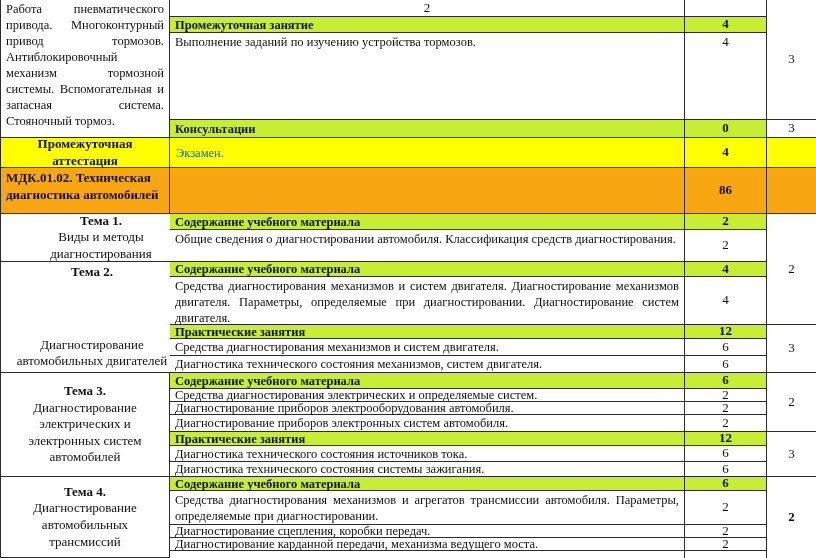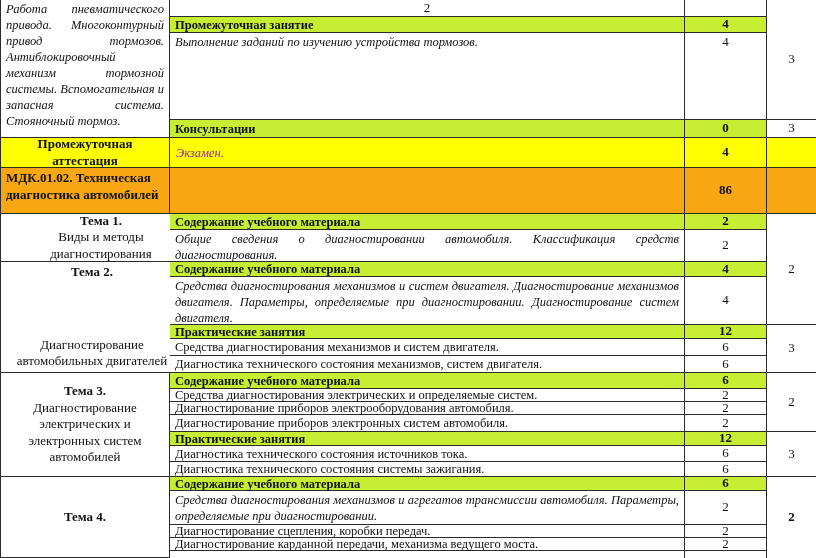--- a/index.html
+++ b/index.html
@@ -8,25 +8,25 @@
   .cell{position:absolute;box-sizing:border-box;border-right:1px solid #2b2b2b;
         border-bottom:1px solid #2b2b2b;font-size:12.5px;line-height:1.28;background:#fff;}
   .bl{border-left:1px solid #2b2b2b;}
   .green{background:#c8ee34;}
   .yellow{background:#ffff00;}
   .orange{background:#f8a713;}
   .bold{font-weight:bold;}
   .hdr{font-weight:bold;display:flex;align-items:center;padding:0 5px;}
   .num{display:flex;align-items:center;justify-content:center;font-size:13px;}
   .numtop{display:flex;align-items:flex-start;justify-content:center;font-size:13px;padding-top:1px;}
-  .txt{padding:1px 5px 0 5px;text-align:justify;font-style:italic;}
+  .txt{padding:1px 5px 0 5px;text-align:justify;}
   .line{display:flex;align-items:center;padding:0 5px;}
   .topic{display:flex;flex-direction:column;align-items:center;justify-content:center;
          text-align:center;font-size:13px;padding:2px 14px;}
-  .exam{display:flex;align-items:center;padding:0 6px;color:#a21caf;font-style:italic;}
+  .exam{display:flex;align-items:center;padding:0 6px;color:#0369a1;}
 </style>
 </head>
 <body>
 
 <div id="page">
 
   <div class="cell bl txt" style="left:0;top:0;width:170px;height:138px;">Работа пневматического привода. Многоконтурный привод тормозов. Антиблокировочный механизм тормозной системы. Вспомогательная и запасная система. Стояночный тормоз.</div>
   <div class="cell bl yellow topic bold" style="left:0;top:138px;width:170px;height:30px;font-size:13px;">Промежуточная аттестация</div>
   <div class="cell bl orange" style="left:0;top:168px;width:170px;height:46px;padding:2px 5px;font-weight:bold;font-size:13px;">МДК.01.02. Техническая диагностика автомобилей</div>
 
@@ -37,20 +37,21 @@
   <div class="cell bl topic" style="left:0;top:262px;width:184px;height:111px;justify-content:space-between;">
     <span class="bold">Тема 2.</span>
     <span>Диагностирование автомобильных двигателей</span>
   </div>
   <div class="cell bl topic" style="left:0;top:373px;width:170px;height:104px;">
     <span class="bold">Тема 3.</span>
     <span>Диагностирование электрических и электронных систем автомобилей</span>
   </div>
   <div class="cell bl topic" style="left:0;top:477px;width:170px;height:81px;">
     <span class="bold">Тема 4.</span>
+    <span>Диагностирование автомобильных трансмиссий</span>
   </div>
 
   <div class="cell num" style="left:170px;top:0;width:515px;height:17px;">2</div>
   <div class="cell green hdr" style="left:170px;top:17px;width:515px;height:16px;">Промежуточная занятие</div>
   <div class="cell txt" style="left:170px;top:33px;width:515px;height:87px;text-align:left;">Выполнение заданий по изучению устройства тормозов.</div>
   <div class="cell green hdr" style="left:170px;top:120px;width:515px;height:18px;">Консультации</div>
   <div class="cell yellow exam" style="left:170px;top:138px;width:515px;height:30px;">Экзамен.</div>
   <div class="cell orange" style="left:170px;top:168px;width:515px;height:46px;"></div>
 
   <div class="cell green hdr" style="left:170px;top:214px;width:515px;height:16px;">Содержание учебного материала</div>

